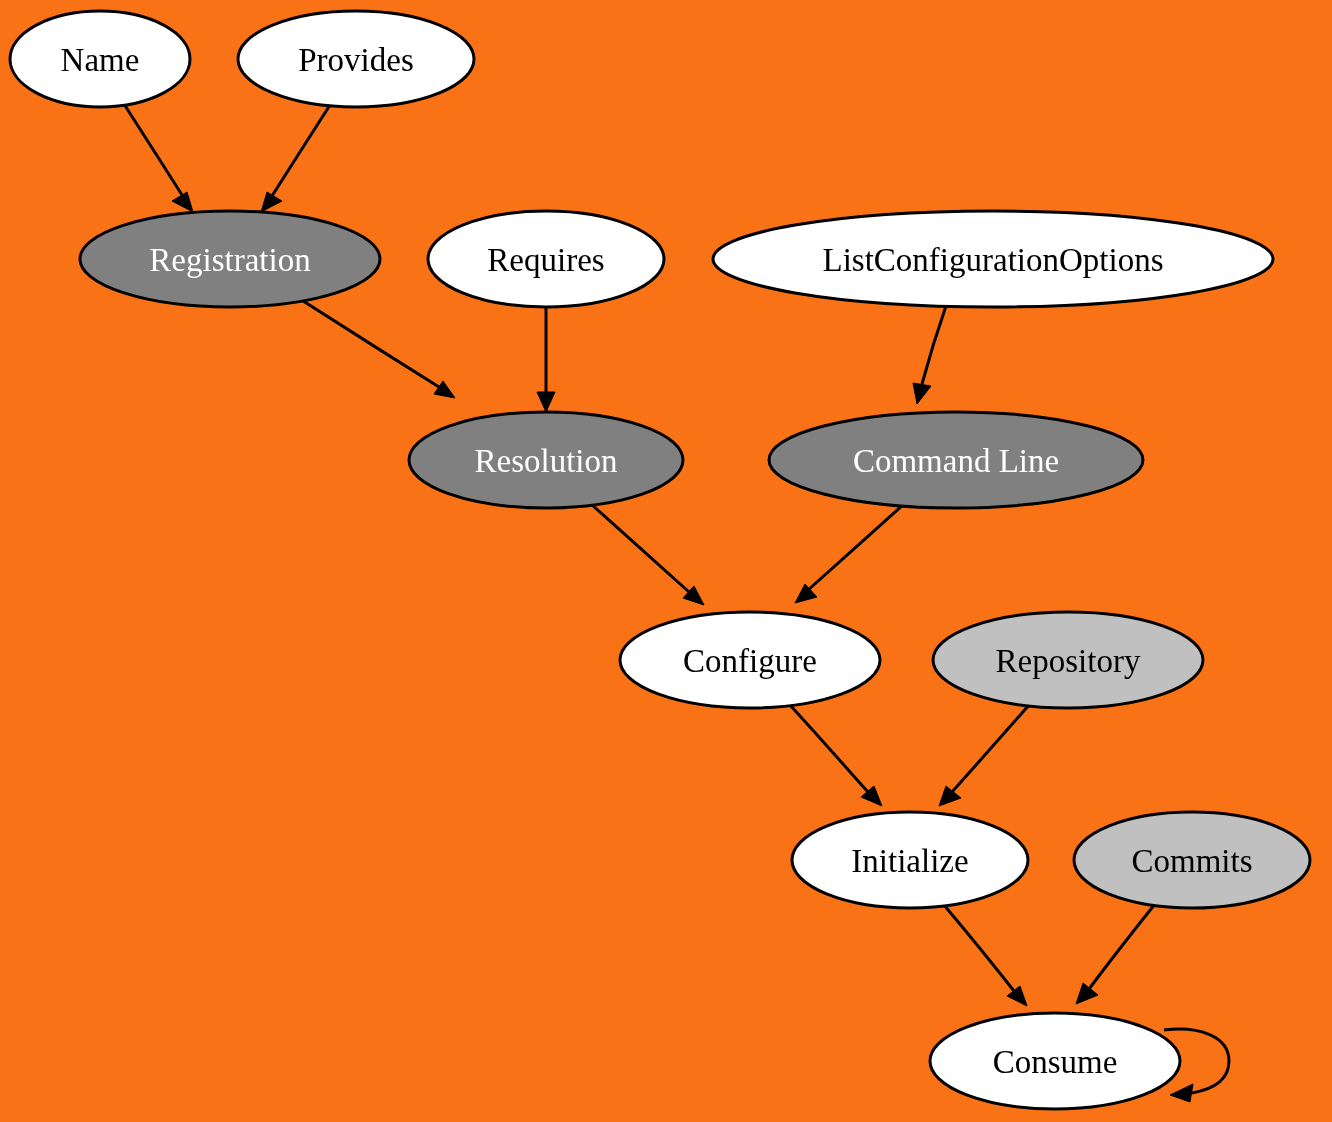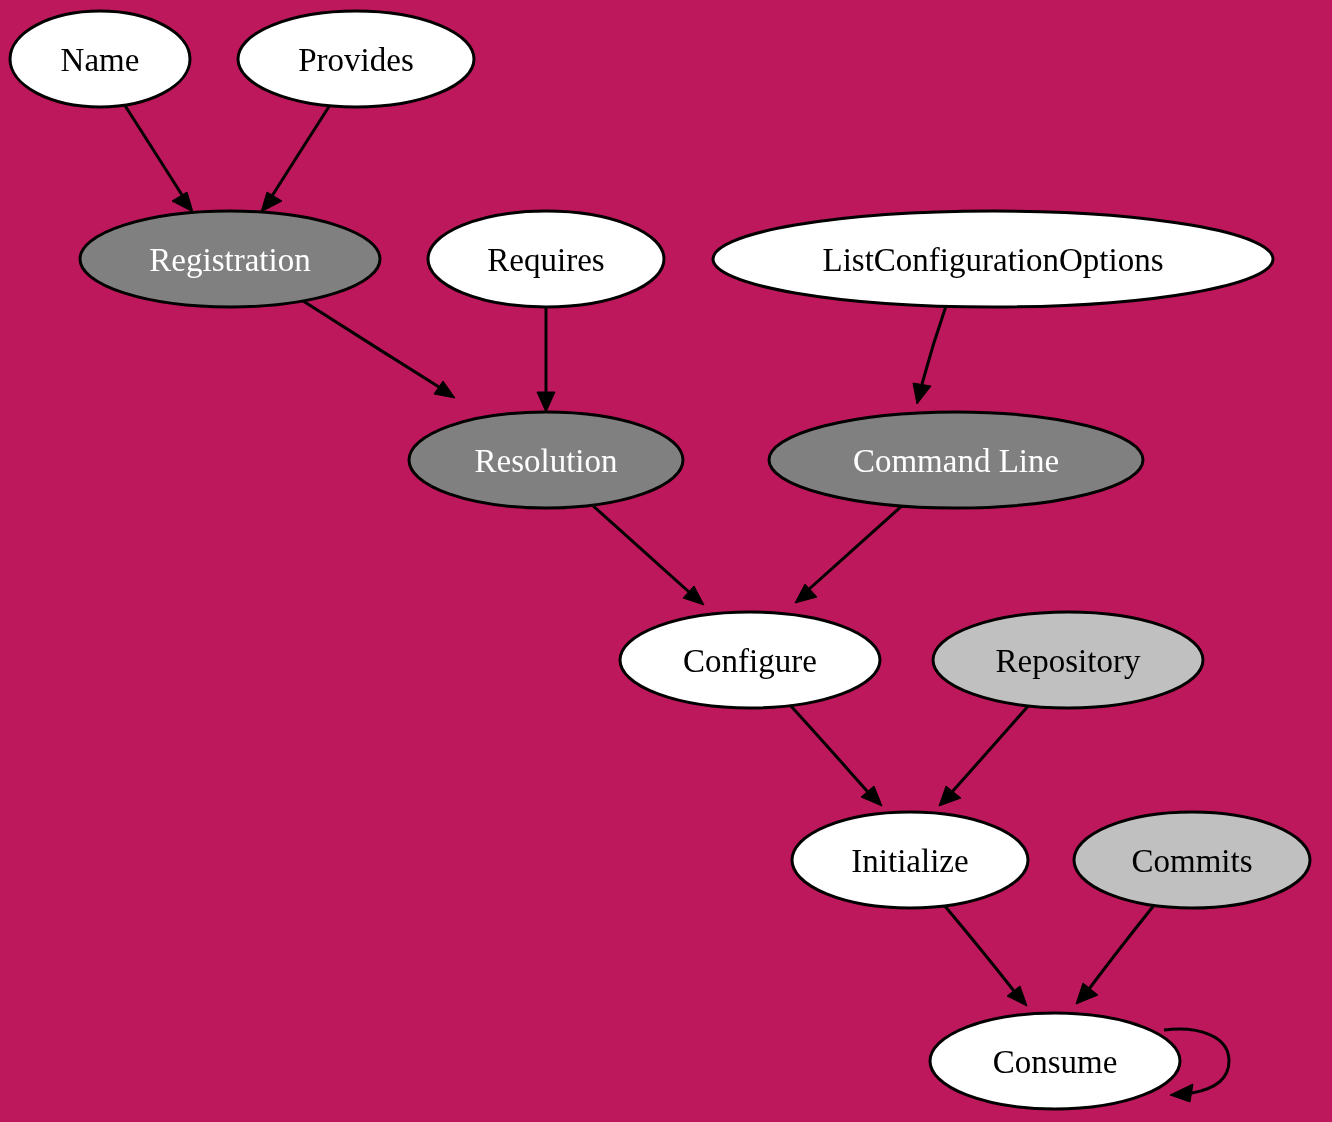--- a/index.html
+++ b/index.html
@@ -4,21 +4,21 @@
 <style>
   html, body {
     margin: 0;
     padding: 0;
     background: #ffffff;
   }
   #graph-canvas {
     position: relative;
     width: 1332px;
     height: 1122px;
-    background: #be185d;
+    background: #f97316;
     overflow: hidden;
   }
   svg#graph-svg {
     display: block;
     width: 1332px;
     height: 1122px;
   }
   .node-ellipse {
     stroke: #000000;
     stroke-width: 3;

